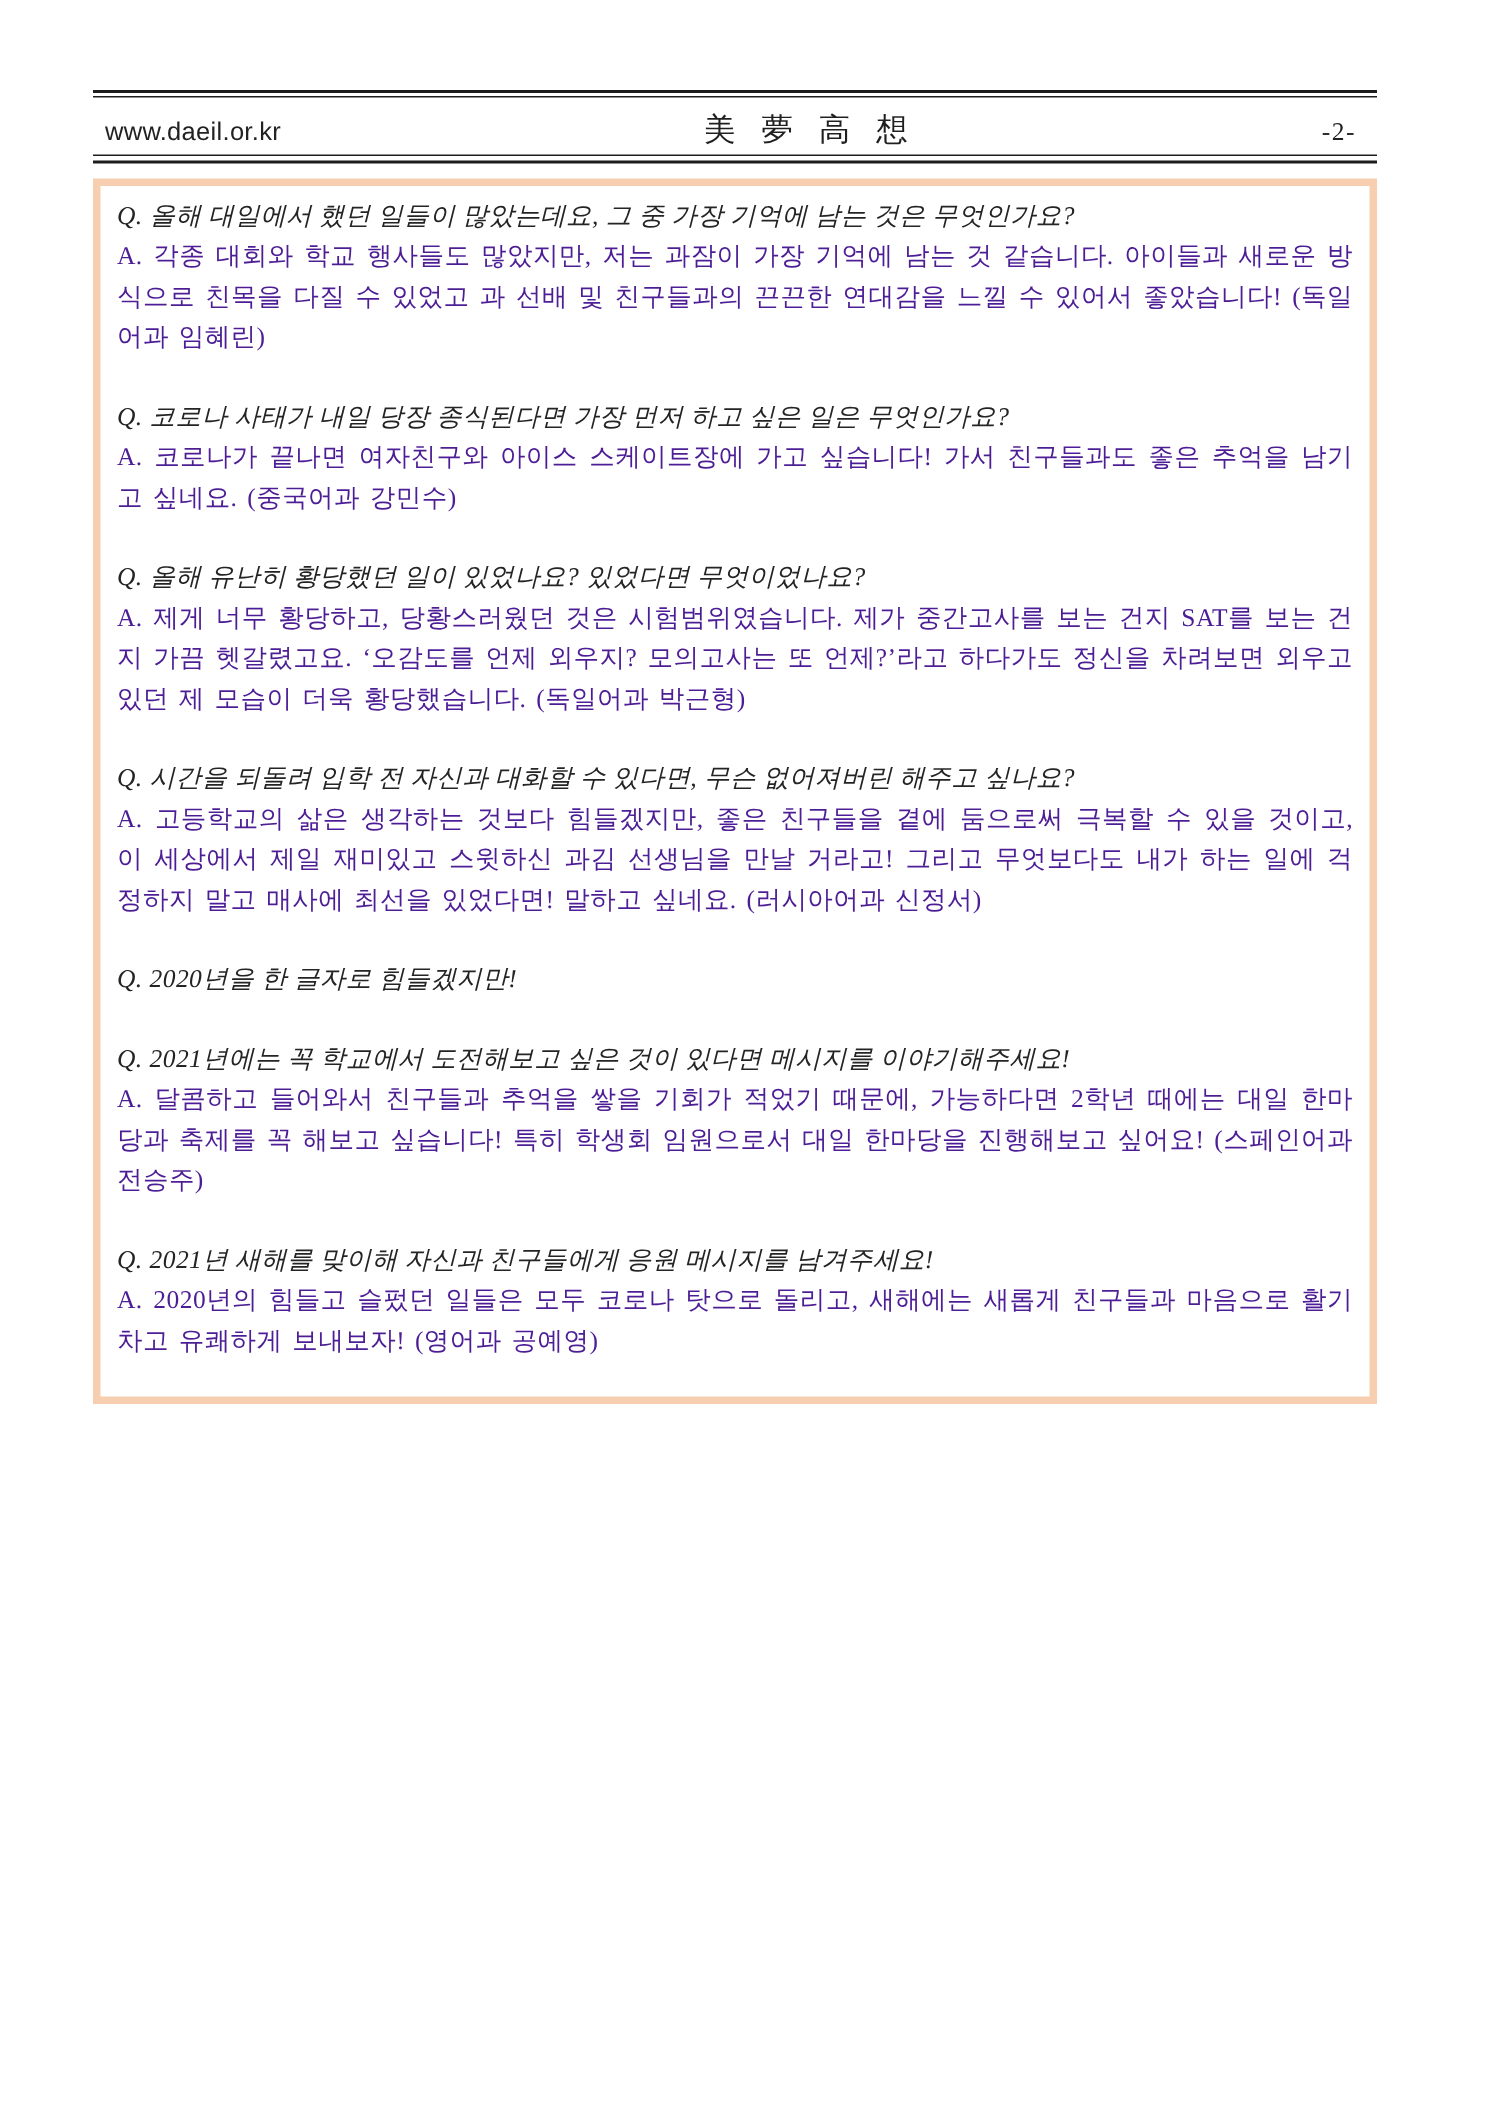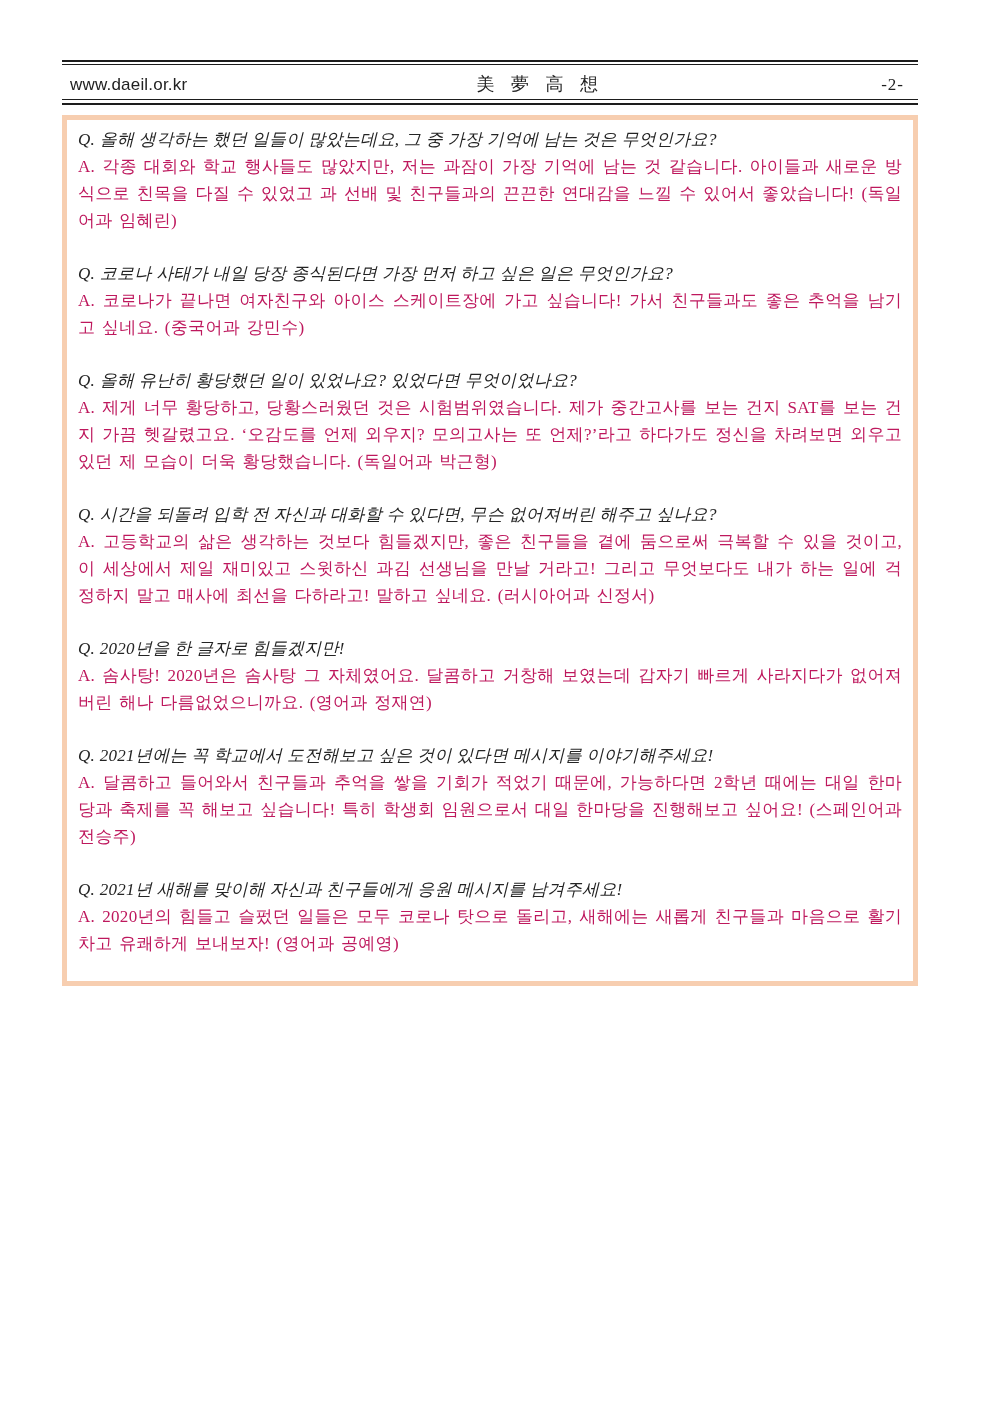--- a/index.html
+++ b/index.html
@@ -37,21 +37,21 @@
     justify-content: space-between;
     padding: 7px 14px 3px 8px;
   }
   .site-url {
     font-family: "Liberation Sans", "DejaVu Sans", sans-serif;
     font-size: 17px;
     color: #222222;
     letter-spacing: 0.2px;
   }
   .masthead-title {
-    font-size: 18px;
+    font-size: 21px;
     letter-spacing: 6px;
     color: #1f1f1f;
     transform: translateX(6px);
   }
   .page-number {
     font-size: 17px;
     color: #1f1f1f;
     letter-spacing: 1px;
   }
   
@@ -73,21 +73,21 @@
     font-style: italic;
     font-size: 17px;
     line-height: 27px;
     color: #242424;
     letter-spacing: 0.3px;
   }
   .a-text {
     margin: 0;
     font-size: 17px;
     line-height: 27px;
-    color: #be185d;
+    color: #4c1d95;
     text-align: justify;
     letter-spacing: 0.3px;
     word-spacing: 2px;
   }
 </style>
 </head>
 <body>
 
 <div class="page">
   <div class="content">
@@ -103,42 +103,41 @@
         <span class="page-number">-2-</span>
       </div>
 
       <div class="rule thin"></div>
       <div class="gap3"></div>
       <div class="rule thick"></div>
     </div>
 
     <div class="qa-box" id="qa-box" style="border-color: rgb(247, 206, 176);">
   <div class="qa-block">
-    <p class="q-line">Q. 올해 생각하는 했던 일들이 많았는데요, 그 중 가장 기억에 남는 것은 무엇인가요?</p>
+    <p class="q-line">Q. 올해 대일에서 했던 일들이 많았는데요, 그 중 가장 기억에 남는 것은 무엇인가요?</p>
     <p class="a-text">A. 각종 대회와 학교 행사들도 많았지만, 저는 과잠이 가장 기억에 남는 것 같습니다. 아이들과 새로운 방식으로 친목을 다질 수 있었고 과 선배 및 친구들과의 끈끈한 연대감을 느낄 수 있어서 좋았습니다! (독일어과 임혜린)</p>
   </div>
 
   <div class="qa-block">
     <p class="q-line">Q. 코로나 사태가 내일 당장 종식된다면 가장 먼저 하고 싶은 일은 무엇인가요?</p>
     <p class="a-text">A. 코로나가 끝나면 여자친구와 아이스 스케이트장에 가고 싶습니다! 가서 친구들과도 좋은 추억을 남기고 싶네요. (중국어과 강민수)</p>
   </div>
 
   <div class="qa-block">
     <p class="q-line">Q. 올해 유난히 황당했던 일이 있었나요? 있었다면 무엇이었나요?</p>
     <p class="a-text">A. 제게 너무 황당하고, 당황스러웠던 것은 시험범위였습니다. 제가 중간고사를 보는 건지 SAT를 보는 건지 가끔 헷갈렸고요. ‘오감도를 언제 외우지? 모의고사는 또 언제?’라고 하다가도 정신을 차려보면 외우고 있던 제 모습이 더욱 황당했습니다. (독일어과 박근형)</p>
   </div>
 
   <div class="qa-block">
     <p class="q-line">Q. 시간을 되돌려 입학 전 자신과 대화할 수 있다면, 무슨 없어져버린 해주고 싶나요?</p>
-    <p class="a-text">A. 고등학교의 삶은 생각하는 것보다 힘들겠지만, 좋은 친구들을 곁에 둠으로써 극복할 수 있을 것이고, 이 세상에서 제일 재미있고 스윗하신 과김 선생님을 만날 거라고! 그리고 무엇보다도 내가 하는 일에 걱정하지 말고 매사에 최선을 다하라고! 말하고 싶네요. (러시아어과 신정서)</p>
+    <p class="a-text">A. 고등학교의 삶은 생각하는 것보다 힘들겠지만, 좋은 친구들을 곁에 둠으로써 극복할 수 있을 것이고, 이 세상에서 제일 재미있고 스윗하신 과김 선생님을 만날 거라고! 그리고 무엇보다도 내가 하는 일에 걱정하지 말고 매사에 최선을 있었다면! 말하고 싶네요. (러시아어과 신정서)</p>
   </div>
 
   <div class="qa-block">
     <p class="q-line">Q. 2020년을 한 글자로 힘들겠지만!</p>
-    <p class="a-text">A. 솜사탕! 2020년은 솜사탕 그 자체였어요. 달콤하고 거창해 보였는데 갑자기 빠르게 사라지다가 없어져버린 해나 다름없었으니까요. (영어과 정재연)</p>
   </div>
 
   <div class="qa-block">
     <p class="q-line">Q. 2021년에는 꼭 학교에서 도전해보고 싶은 것이 있다면 메시지를 이야기해주세요!</p>
     <p class="a-text">A. 달콤하고 들어와서 친구들과 추억을 쌓을 기회가 적었기 때문에, 가능하다면 2학년 때에는 대일 한마당과 축제를 꼭 해보고 싶습니다! 특히 학생회 임원으로서 대일 한마당을 진행해보고 싶어요! (스페인어과 전승주)</p>
   </div>
 
   <div class="qa-block">
     <p class="q-line">Q. 2021년 새해를 맞이해 자신과 친구들에게 응원 메시지를 남겨주세요!</p>
     <p class="a-text">A. 2020년의 힘들고 슬펐던 일들은 모두 코로나 탓으로 돌리고, 새해에는 새롭게 친구들과 마음으로 활기차고 유쾌하게 보내보자! (영어과 공예영)</p>

